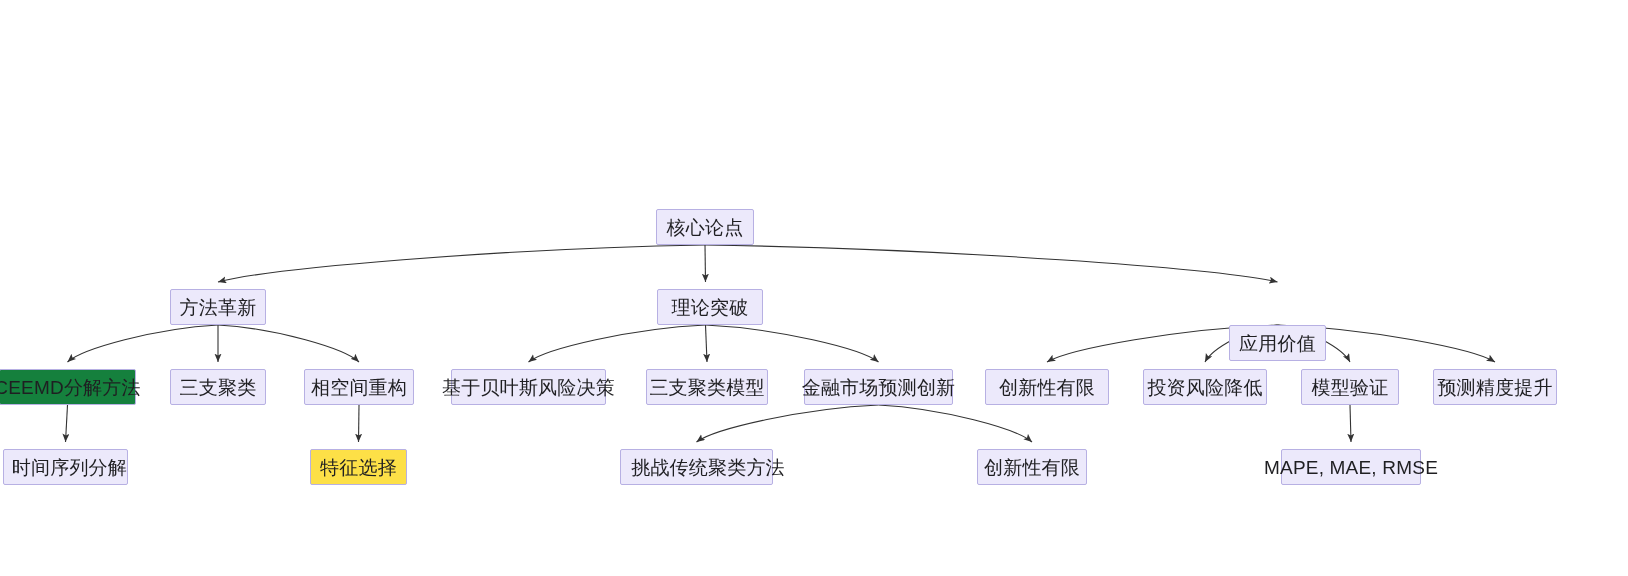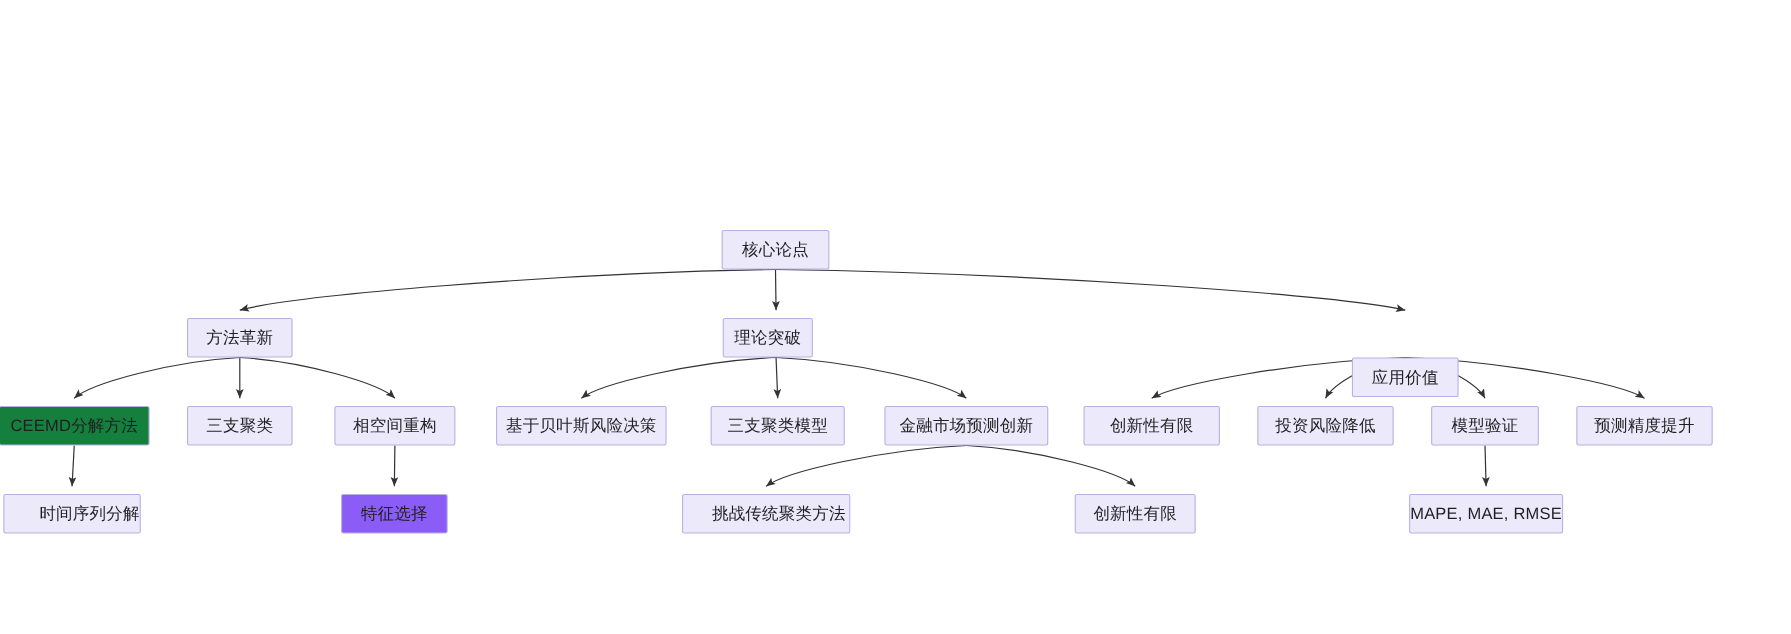--- a/index.html
+++ b/index.html
@@ -28,21 +28,21 @@
   .node {
     position: absolute;
     box-sizing: border-box;
     background: #ECE9FB;
     border: 1px solid #B7B0E3;
     border-radius: 2px;
     display: flex;
     align-items: center;
     justify-content: center;
     color: #1f1f22;
-    font-size: 15px;
+    font-size: 19px;
     line-height: 1;
     letter-spacing: 0.2px;
     white-space: nowrap;
     z-index: 2;
   }
   .node-label {
     display: block;
   }
 </style>
 </head>
@@ -76,21 +76,21 @@
         <path d="M1350,405 L1351,442" fill="none" stroke="#333333" stroke-width="1.1" marker-end="url(#arrowhead)"></path>
       </g>
   </svg>
   <div id="node-layer">
       <div class="node" style="left: 656px; top: 209px; width: 98px; height: 36px; background: rgb(236, 233, 251); border-color: rgb(183, 176, 227); color: rgb(31, 31, 34);">
         <span class="node-label">核心论点</span>
       </div>
       <div class="node" style="left: 170px; top: 289px; width: 96px; height: 36px; background: rgb(236, 233, 251); border-color: rgb(183, 176, 227); color: rgb(31, 31, 34); justify-content: center;">
         <span class="node-label">方法革新</span>
       </div>
-      <div class="node" style="left: 657px; top: 289px; width: 82px; height: 36px; background: rgb(236, 233, 251); border-color: rgb(183, 176, 227); color: rgb(31, 31, 34);">
+      <div class="node" style="left: 657px; top: 289px; width: 106px; height: 36px; background: rgb(236, 233, 251); border-color: rgb(183, 176, 227); color: rgb(31, 31, 34);">
         <span class="node-label">理论突破</span>
       </div>
       <div class="node" style="left: 1229px; top: 289px; width: 97px; height: 36px; background: rgb(236, 233, 251); border-color: rgb(183, 176, 227); color: rgb(31, 31, 34); margin-top: 36px;">
         <span class="node-label">应用价值</span>
       </div>
       <div class="node" style="left: -1px; top: 369px; width: 137px; height: 36px; background: #15803d; border-color: rgb(183, 176, 227); color: rgb(31, 31, 34);">
         <span class="node-label">CEEMD分解方法</span>
       </div>
       <div class="node" style="left: 170px; top: 369px; width: 96px; height: 36px; background: rgb(236, 233, 251); border-color: rgb(183, 176, 227); color: rgb(31, 31, 34);">
         <span class="node-label">三支聚类</span>
@@ -115,21 +115,21 @@
       </div>
       <div class="node" style="left: 1301px; top: 369px; width: 98px; height: 36px; background: rgb(236, 233, 251); border-color: rgb(183, 176, 227); color: rgb(31, 31, 34);">
         <span class="node-label">模型验证</span>
       </div>
       <div class="node" style="left: 1433px; top: 369px; width: 124px; height: 36px; background: rgb(236, 233, 251); border-color: rgb(183, 176, 227); color: rgb(31, 31, 34);">
         <span class="node-label">预测精度提升</span>
       </div>
       <div class="node" style="left: 3px; top: 449px; width: 125px; height: 36px; background: rgb(236, 233, 251); border-color: rgb(183, 176, 227); color: rgb(31, 31, 34); justify-content: flex-end;">
         <span class="node-label">时间序列分解</span>
       </div>
-      <div class="node" style="left: 310px; top: 449px; width: 97px; height: 36px; background: #8b5cf6; border-color: rgb(183, 176, 227); color: rgb(31, 31, 34);">
+      <div class="node" style="left: 310px; top: 449px; width: 97px; height: 36px; background: #fde047; border-color: rgb(183, 176, 227); color: rgb(31, 31, 34);">
         <span class="node-label">特征选择</span>
       </div>
       <div class="node" style="left: 620px; top: 449px; width: 153px; height: 36px; background: rgb(236, 233, 251); border-color: rgb(183, 176, 227); color: rgb(31, 31, 34); padding-left: 23px;">
         <span class="node-label">挑战传统聚类方法</span>
       </div>
       <div class="node" style="left: 977px; top: 449px; width: 110px; height: 36px; background: rgb(236, 233, 251); border-color: rgb(183, 176, 227); color: rgb(31, 31, 34);">
         <span class="node-label">创新性有限</span>
       </div>
       <div class="node" style="left: 1281px; top: 449px; width: 140px; height: 36px; background: rgb(236, 233, 251); border-color: rgb(183, 176, 227); color: rgb(31, 31, 34);">
         <span class="node-label">MAPE, MAE, RMSE</span>

